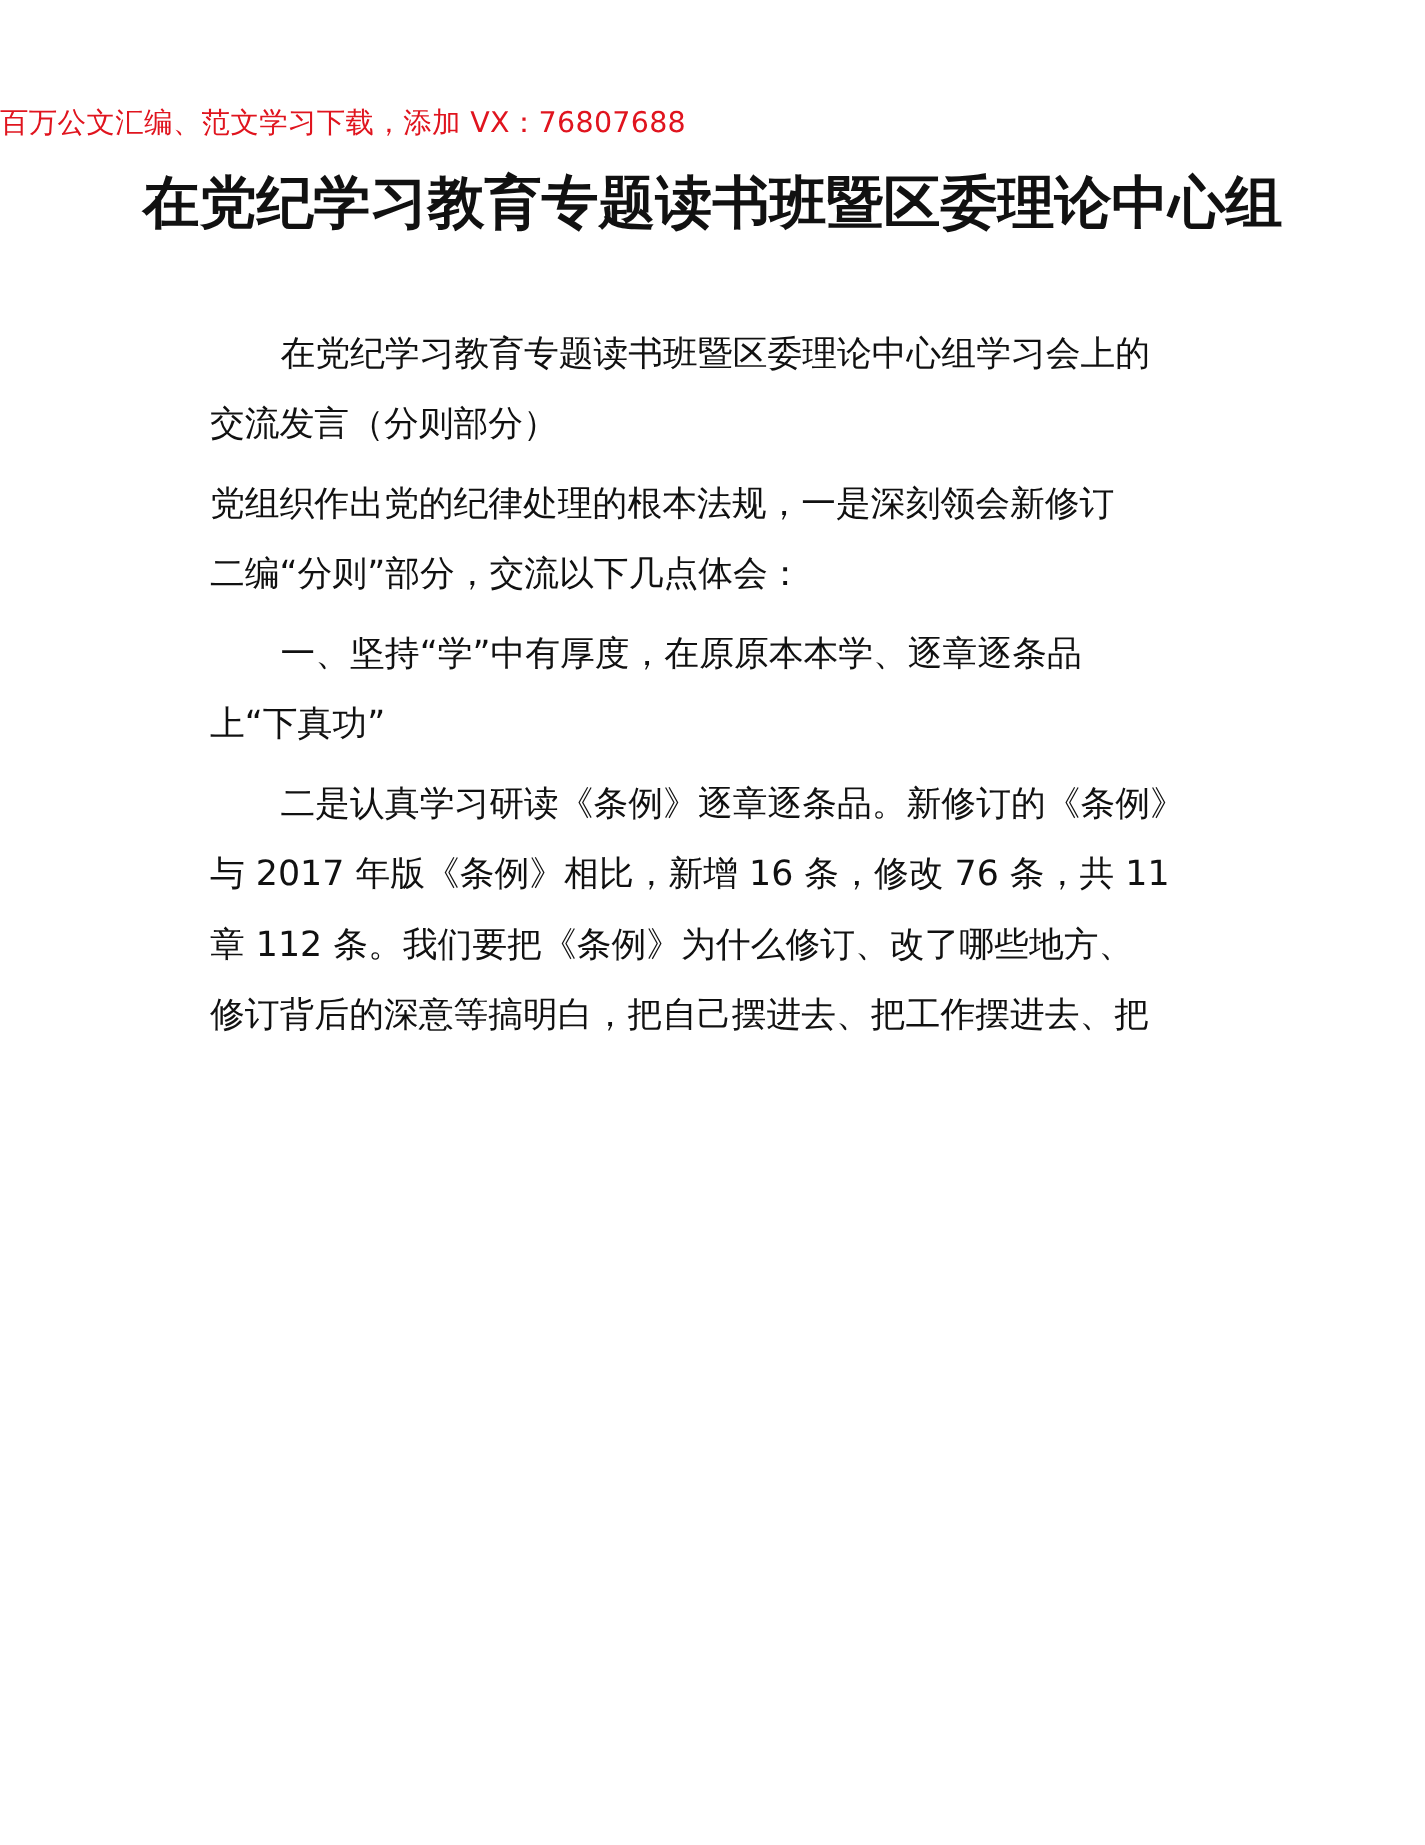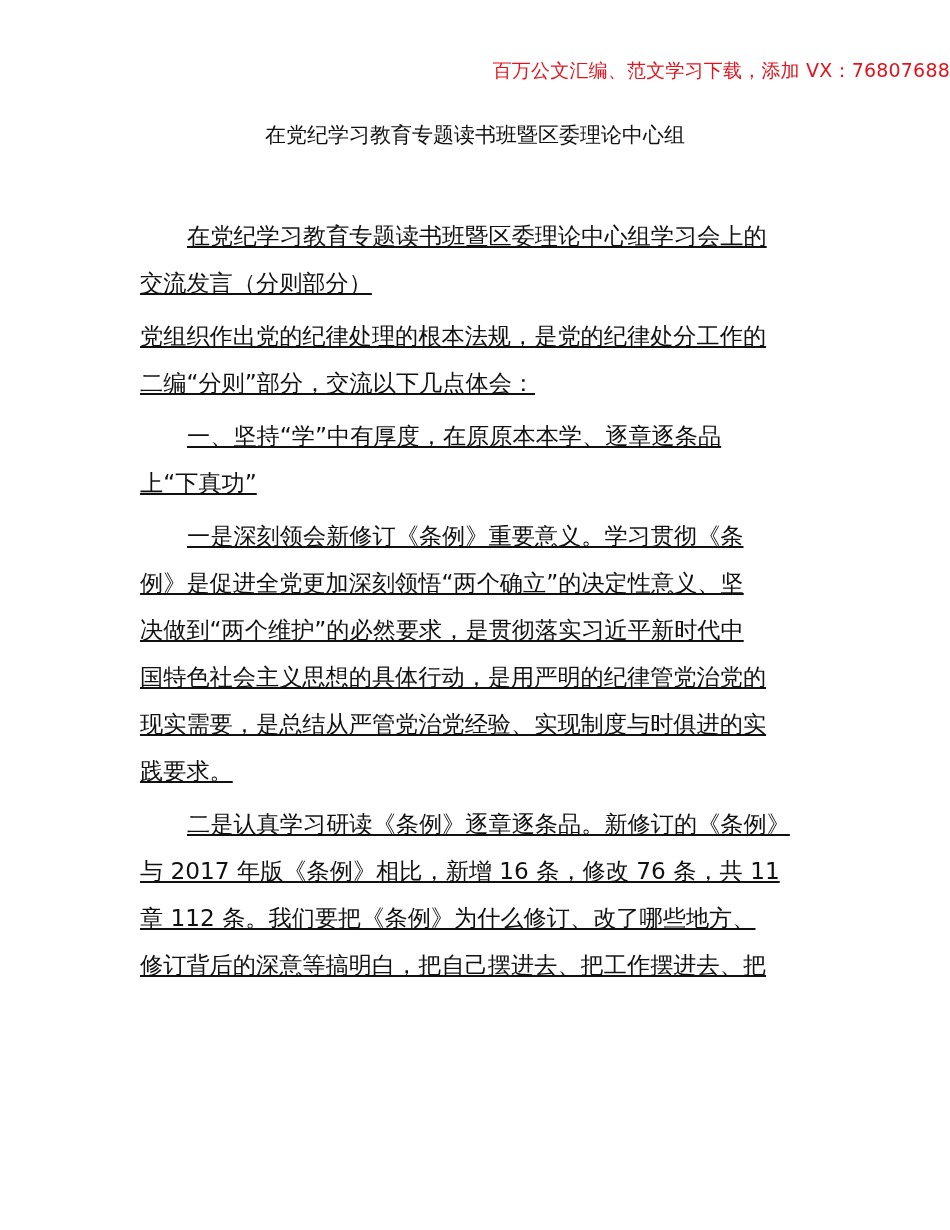--- a/index.html
+++ b/index.html
@@ -1,56 +1,48 @@
 <!DOCTYPE html>
 <html><head>
 <meta charset="utf-8">
 <style>
   html, body { margin: 0; padding: 0; background: #ffffff; }
   body { width: 950px; height: 1230px; position: relative; overflow: hidden;
          font-family: "DejaVu Sans", "Liberation Sans", sans-serif; color: #111111; }
-  .watermark { position: absolute; top: 56px; left: 0; width: 950px; text-align: right;
+  .watermark { position: absolute; top: 68px; left: 0; width: 950px; text-align: left;
                color: #e0141e; font-size: 19px; line-height: 28px; letter-spacing: 0.2px; }
   .title { position: absolute; top: 112px; left: 0; width: 950px; text-align: center;
-           font-size: 21px; line-height: 46px; color: #111; }
+           font-size: 38px; line-height: 46px; color: #111; font-weight: bold; }
   .title div { white-space: nowrap; }
   .body { position: absolute; top: 212px; left: 140px; width: 680px; }
   .para { margin: 0 0 6px 0; }
-  .line { font-size: 23.2px; line-height: 47px; white-space: nowrap; height: 47px; text-decoration: underline; }
+  .line { font-size: 23.2px; line-height: 47px; white-space: nowrap; height: 47px; }
   .indent { padding-left: 47px; }
 </style>
 </head>
 <body>
 
 <div class="watermark">百万公文汇编、范文学习下载，添加 VX：76807688</div>
 
 <div class="title">
   <div>在党纪学习教育专题读书班暨区委理论中心组</div>
 </div>
 
 <div class="body">
   <div class="para">
     <div class="line indent">在党纪学习教育专题读书班暨区委理论中心组学习会上的</div>
     <div class="line">交流发言（分则部分）</div>
   </div>
   <div class="para">
-    <div class="line">党组织作出党的纪律处理的根本法规，是党的纪律处分工作的</div>
+    <div class="line">党组织作出党的纪律处理的根本法规，一是深刻领会新修订</div>
     <div class="line">二编“分则”部分，交流以下几点体会：</div>
   </div>
   <div class="para">
     <div class="line indent">一、坚持“学”中有厚度，在原原本本学、逐章逐条品</div>
     <div class="line">上“下真功”</div>
-  </div>
-  <div class="para">
-    <div class="line indent">一是深刻领会新修订《条例》重要意义。学习贯彻《条</div>
-    <div class="line">例》是促进全党更加深刻领悟“两个确立”的决定性意义、坚</div>
-    <div class="line">决做到“两个维护”的必然要求，是贯彻落实习近平新时代中</div>
-    <div class="line">国特色社会主义思想的具体行动，是用严明的纪律管党治党的</div>
-    <div class="line">现实需要，是总结从严管党治党经验、实现制度与时俱进的实</div>
-    <div class="line">践要求。</div>
   </div>
   <div class="para">
     <div class="line indent">二是认真学习研读《条例》逐章逐条品。新修订的《条例》</div>
     <div class="line">与 2017 年版《条例》相比，新增 16 条，修改 76 条，共 11</div>
     <div class="line">章 112 条。我们要把《条例》为什么修订、改了哪些地方、</div>
     <div class="line">修订背后的深意等搞明白，把自己摆进去、把工作摆进去、把</div>
   </div>
 </div>
 
 </body></html>

